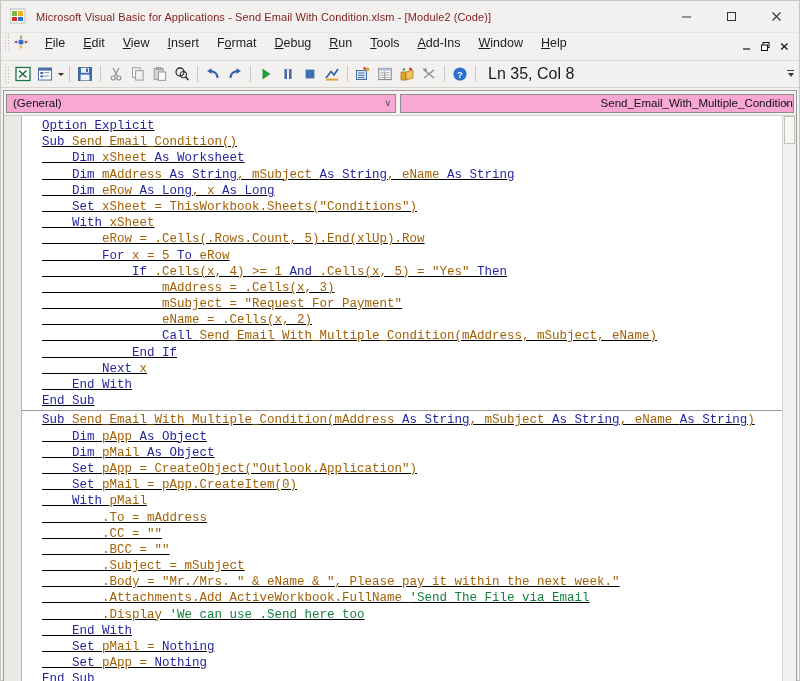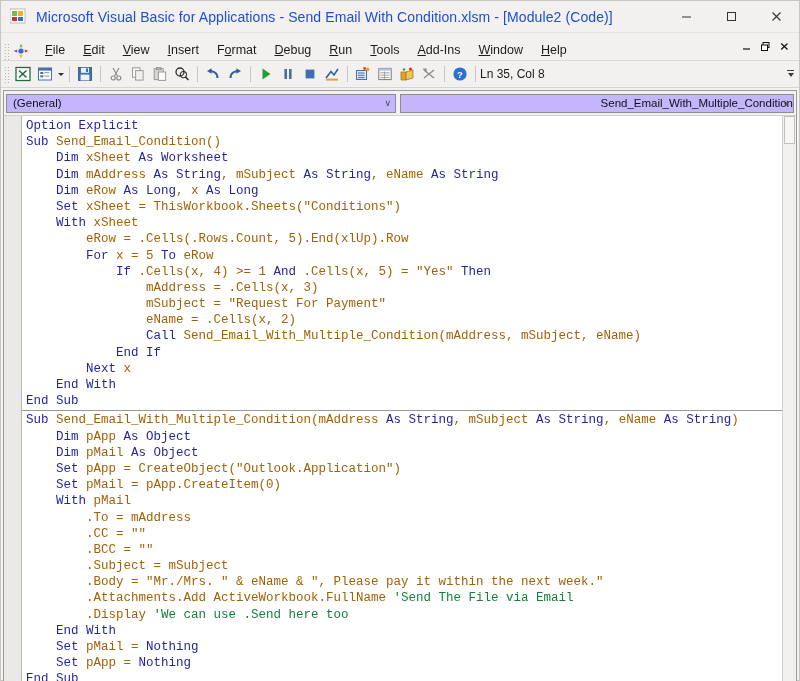--- a/index.html
+++ b/index.html
@@ -25,35 +25,35 @@
     position:relative;
   }
   .titlebar .app-icon{
     width:17px;height:17px;margin-left:9px;margin-right:9px;
     position:relative;flex:0 0 auto;
   }
   .vbicon{
     width:16px;height:16px;display:block;
   }
   .title-text{
-    font-size:14px;color:#1d4ed8;white-space:nowrap;
+    font-size:11px;color:#7f1d1d;white-space:nowrap;
     letter-spacing:0.1px;
   }
   .win-btns{
     position:absolute;right:0;top:0;height:31px;display:flex;
   }
   .win-btn{
     width:45px;height:31px;display:flex;align-items:center;justify-content:center;
     color:#3b3b3b;
   }
   
   .menubar{
     height:27px;flex:0 0 27px;
     background:#f3f1ef;
-    display:flex;align-items:flex-end;
+    display:flex;align-items:flex-start;
     border-bottom:1px solid #dedad6;
     position:relative;
   }
   .grip{
     width:6px;height:17px;margin-left:3px;margin-right:2px;flex:0 0 auto;
     background-image:radial-gradient(circle, #b7b3ae 0.8px, transparent 1px);
     background-size:3px 3px;
   }
   .menu-icon{width:18px;height:18px;margin-right:6px;flex:0 0 auto;}
   .menu-item{
@@ -83,21 +83,21 @@
     width:1px;height:16px;background:#c8c4bf;margin:0 4px;flex:0 0 auto;
   }
   .tb-caret{
     width:9px;height:22px;display:flex;align-items:center;justify-content:center;flex:0 0 auto;
   }
   .tb-caret i{
     width:0;height:0;border-left:3px solid transparent;border-right:3px solid transparent;
     border-top:3.5px solid #31302e;display:block;
   }
   .tb-status{
-    font-size:12px;color:#1c1c1c;white-space:nowrap;
+    font-size:16px;color:#1c1c1c;margin-left:8px;white-space:nowrap;
   }
   .tb-overflow{
     position:absolute;right:3px;top:2px;width:11px;height:21px;
     display:flex;flex-direction:column;align-items:center;justify-content:center;gap:2px;
   }
   .tb-overflow i{
     width:0;height:0;border-left:3px solid transparent;border-right:3px solid transparent;
     border-top:4px solid #3a3a3a;display:block;
   }
   .tb-overflow b{display:block;width:7px;height:1px;background:#3a3a3a;}
@@ -112,21 +112,21 @@
   }
   .combobar{
     height:24px;flex:0 0 24px;
     background:#f3f2f0;
     display:flex;align-items:center;
     padding:0 2px;
     gap:4px;
     border-bottom:1px solid #d3d0cc;
   }
   .combo{
-    height:19px;background:#c4b5fd;border:1px solid #8d8d8d;
+    height:19px;background:#f9a8d4;border:1px solid #8d8d8d;
     display:flex;align-items:center;position:relative;box-sizing:border-box;
   }
   .combo.left{width:390px;}
   .combo.right{flex:1 1 auto;justify-content:flex-end;}
   .combo .txt{
     font-size:11.5px;color:#111;padding-left:6px;white-space:nowrap;overflow:hidden;
   }
   .combo .arrow{
     position:absolute;right:4px;top:0;bottom:0;display:flex;align-items:center;
     color:#4d4d4d;font-size:9px;
@@ -139,21 +139,21 @@
   }
   .codearea{
     flex:1 1 auto;position:relative;overflow:hidden;
     background:#fff;
     font-family:"Liberation Mono","DejaVu Sans Mono",monospace;
     font-size:12.5px;
     line-height:16.2px;
     padding-top:2px;
     white-space:pre;
   }
-  .code-line{white-space:pre;height:16.2px;padding-left:4px;}
+  .code-line{white-space:pre;height:16.2px;padding-left:20px;text-decoration:underline;}
   .kw{color:#26269c;}
   .id{color:#a16207;}
   .cm{color:#15803d;}
   .sep-line{
     height:0;border-top:1px solid #9a9a9a;margin:1px 0 1px 0;
   }
   
   .vscroll{
     width:13px;flex:0 0 13px;background:#f1f0ee;border-left:1px solid #d6d3cf;
     display:flex;flex-direction:column;position:relative;

